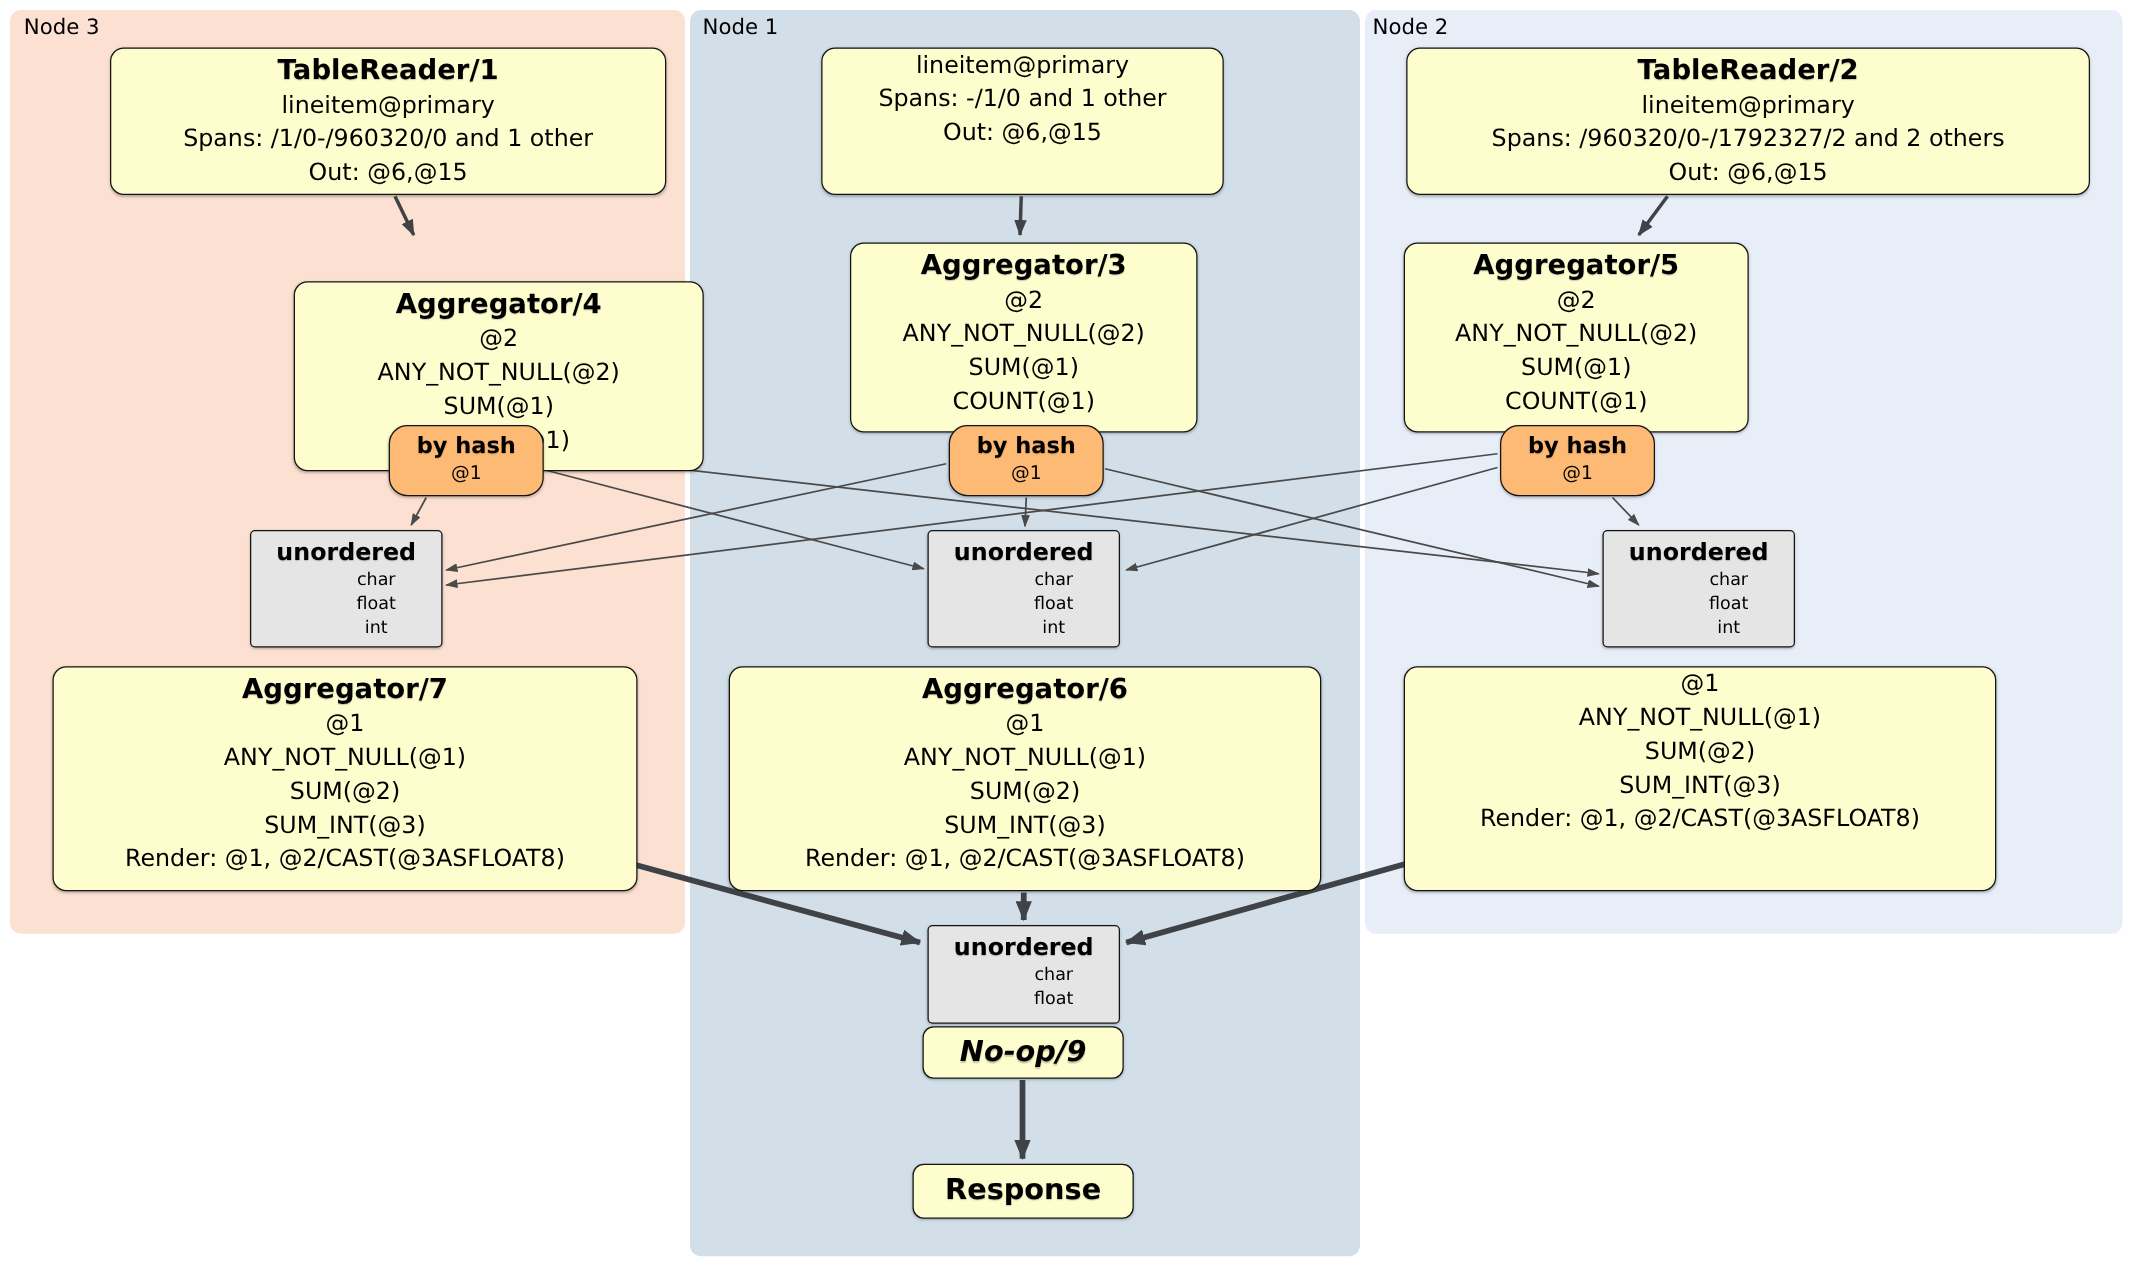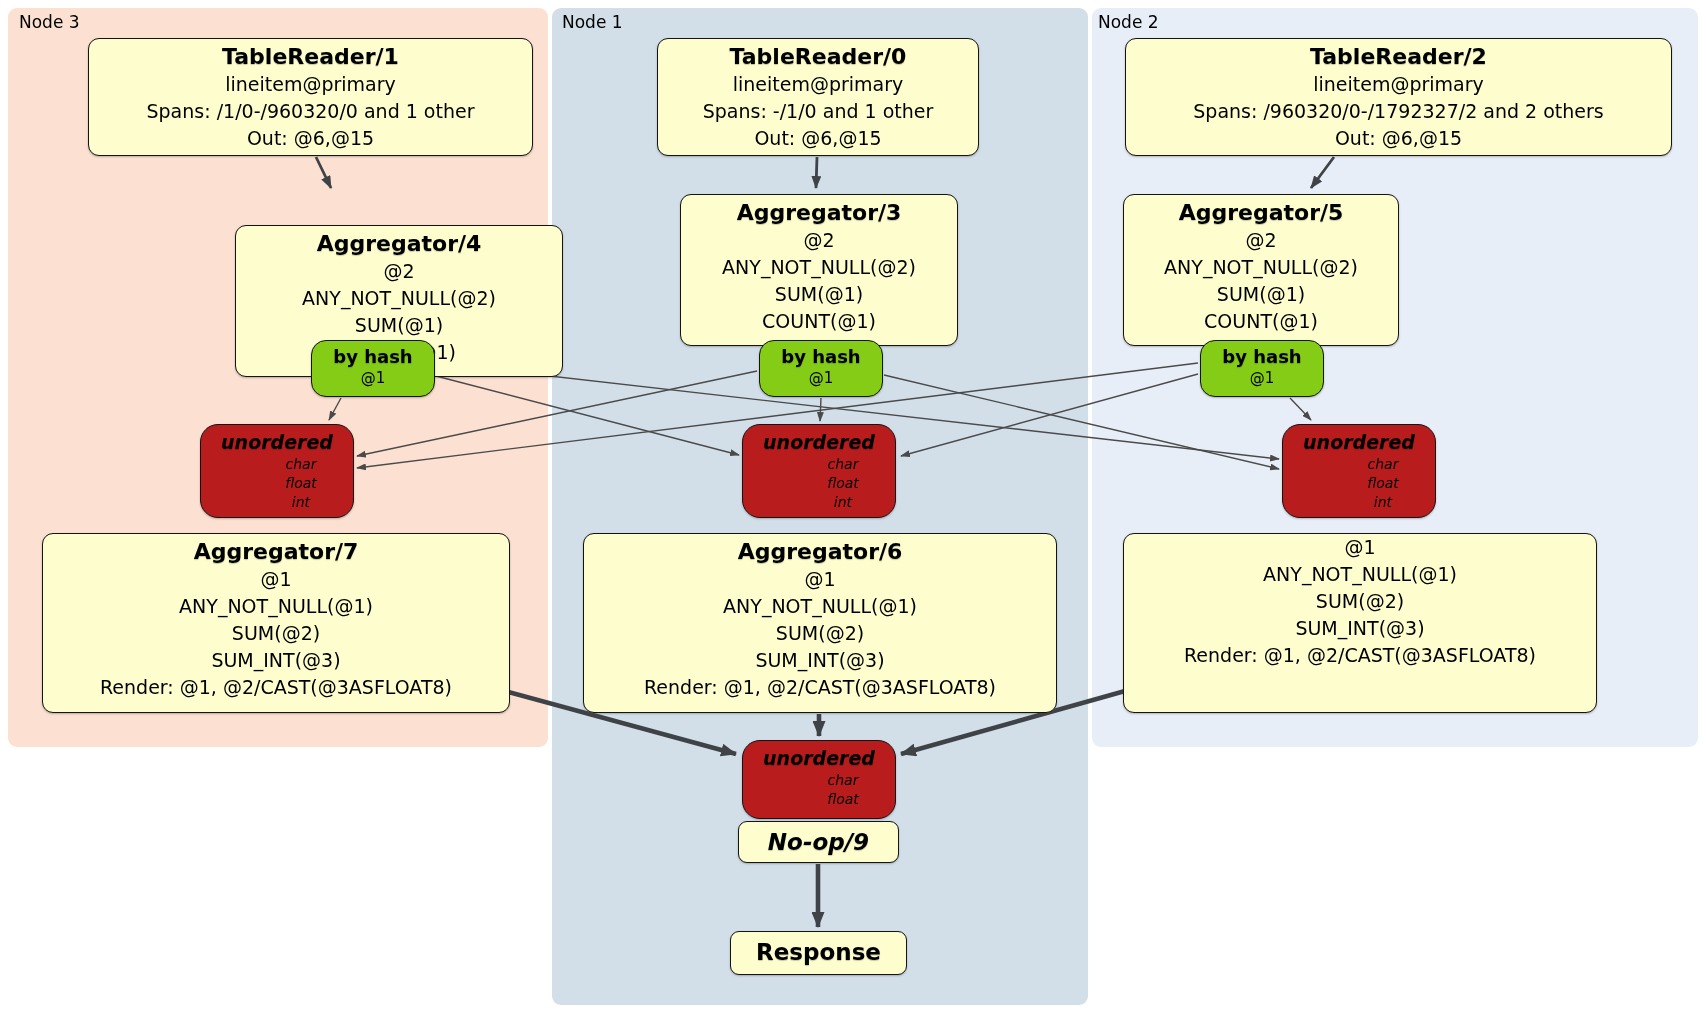--- a/index.html
+++ b/index.html
@@ -11,25 +11,25 @@
   .region.node3{background:#fce0d1;}
   .region.node1{background:#d2dfe9;}
   .region.node2{background:#e8eef8;}
   .region-label{position:absolute;font-size:17px;line-height:22px;color:#000;}
   .gbox{position:absolute;box-sizing:border-box;text-align:center;
         border:1.6px solid #141414;box-shadow:0 1px 2px rgba(70,70,70,.35);}
   .processor{background:#fdfdce;border-radius:11px;}
   .processor .gtitle{font-weight:bold;font-size:22px;line-height:29px;padding-top:3px;
         text-shadow:0 1px 1px rgba(0,0,0,.22);}
   .processor .bline{font-size:19px;line-height:27px;white-space:nowrap;}
-  .router{background:#84cc16;border-radius:15px;}
+  .router{background:#fdba74;border-radius:15px;}
   .router .gtitle{font-weight:bold;font-size:18px;line-height:23px;padding-top:4px;
         text-shadow:0 1px 1px rgba(0,0,0,.2);}
   .router .bline{font-size:15px;line-height:20px;}
-  .sync{background:#b91c1c;border-radius:18px;font-style:italic;}
+  .sync{background:#e5e5e5;border-radius:4px;}
   .sync .gtitle{font-weight:bold;font-size:19px;line-height:25px;padding-top:5px;
         text-shadow:0 1px 1px rgba(0,0,0,.2);}
   .sync .bline{font-size:14px;line-height:19px;margin-left:48px;}
   .terminal{background:#fdfdce;border-radius:9px;}
   .terminal .gtitle{font-weight:bold;font-size:23px;line-height:40px;
         text-shadow:0 1px 1px rgba(0,0,0,.22);}
   #edges{position:absolute;left:0;top:0;z-index:1;}
   .gbox{z-index:2;}
   .region-label{z-index:2;}
 </style>
@@ -115,21 +115,20 @@
     <div>
         <div class="bline">@1</div>
         <div class="bline">ANY_NOT_NULL(@1)</div>
         <div class="bline">SUM(@2)</div>
         <div class="bline">SUM_INT(@3)</div>
         <div class="bline">Render: @1, @2/CAST(@3ASFLOAT8)</div>
       </div>
   </div>
 
   <div class="gbox processor" style="left:657px;top:38px;width:322px;height:118px;">
-    <div class="gtitle">TableReader/0</div>
     <div>
         <div class="bline">lineitem@primary</div>
         <div class="bline">Spans: -/1/0 and 1 other</div>
         <div class="bline">Out: @6,@15</div>
       </div>
   </div>
   <div class="gbox processor" style="left:680px;top:194px;width:278px;height:152px;">
     <div class="gtitle">Aggregator/3</div>
     <div>
         <div class="bline">@2</div>

